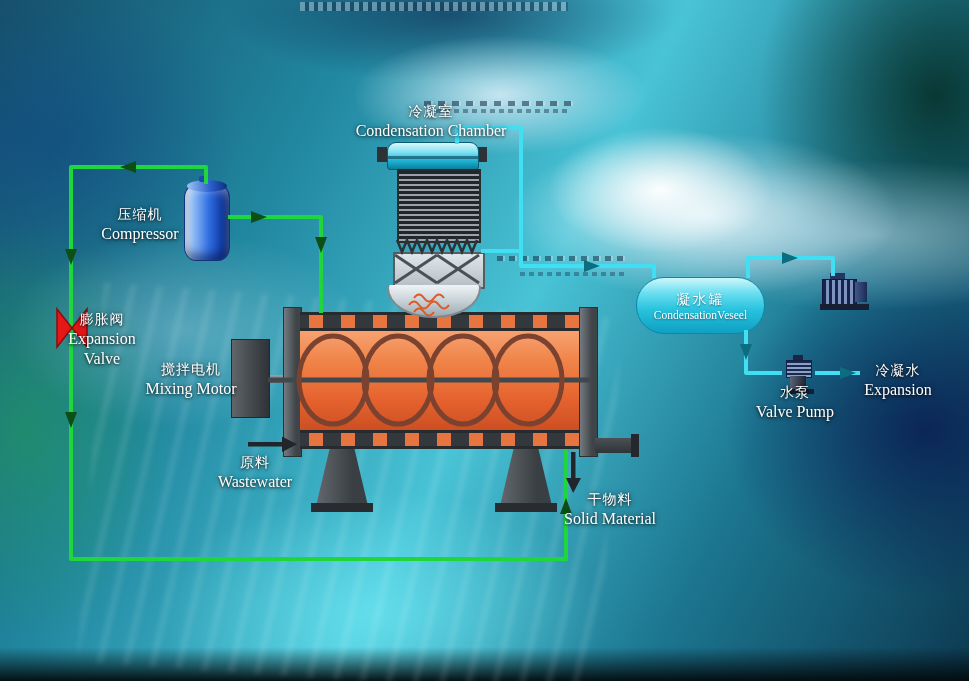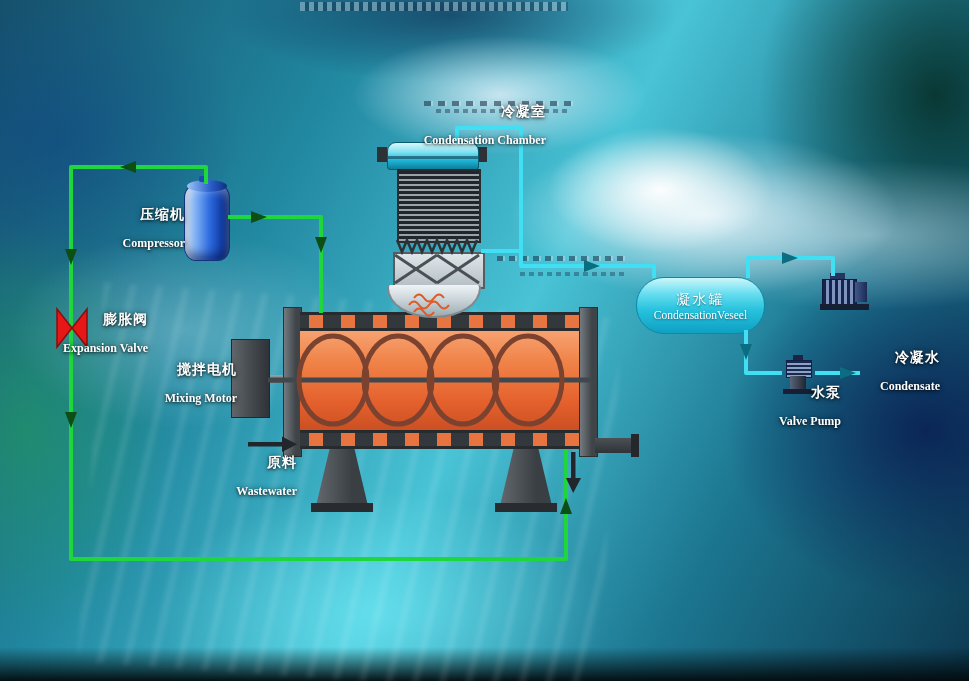--- a/index.html
+++ b/index.html
@@ -89,32 +89,32 @@
   .vp-base{left:0;top:32px;width:49px;height:6px;background:#161f33;}
   .water-pump{left:780px;top:355px;width:36px;height:40px;}
   .wp-cap{left:13px;top:0;width:10px;height:5px;background:#1b2540;}
   .wp-head{left:6px;top:5px;width:24px;height:16px;border:1px solid #12204a;
     background:repeating-linear-gradient(180deg,#18284e 0 2px,#8ba1c6 2px 4px);}
   .wp-body{left:10px;top:21px;width:16px;height:13px;background:linear-gradient(90deg,#5a6478,#1e2433);}
   .wp-base{left:3px;top:34px;width:31px;height:5px;background:#161f33;}
 
   .svg-layer{position:absolute;left:0;top:0;z-index:20;}
 
-  .label{position:absolute;z-index:30;text-align:right;color:#fff;
-    text-shadow:0 1px 3px rgba(0,0,0,.8),0 0 6px rgba(0,0,0,.45);font-weight:bold;}
+  .label{position:absolute;z-index:30;text-align:center;color:#fff;
+    text-shadow:0 1px 3px rgba(0,0,0,.8),0 0 6px rgba(0,0,0,.45);}
   .label .zh{display:block;font-size:14px;letter-spacing:1px;line-height:1.3;}
-  .label .en{display:block;font-size:12px;line-height:1.25;margin-top:12px;}
+  .label .en{display:block;font-size:16px;line-height:1.25;}
   #lbl-chamber{left:316px;top:103px;width:230px;}
   #lbl-compressor{left:95px;top:206px;width:90px;}
   #lbl-valve{left:56px;top:311px;width:92px;}
   #lbl-motor{left:145px;top:361px;width:92px;}
   #lbl-wastewater{left:213px;top:454px;width:84px;}
   #lbl-crystallizer{left:388px;top:472px;width:92px;}
   #lbl-solid{left:562px;top:491px;width:96px;}
-  #lbl-condensate{left:856px;top:349px;width:84px;}
+  #lbl-condensate{left:856px;top:362px;width:84px;}
   #lbl-vacuum{left:799px;top:316px;width:92px;}
   #lbl-water{left:749px;top:384px;width:92px;}
 </style>
 </head>
 <body>
 
 <div class="canvas">
 
   <div class="rays"></div>
   <div class="glitch" id="g5"></div>
@@ -239,22 +239,26 @@
     <span class="en">Compressor</span>
   </div>
   <div class="label" id="lbl-motor">
     <span class="zh">搅拌电机</span>
     <span class="en">Mixing Motor</span>
   </div>
   <div class="label" id="lbl-wastewater">
     <span class="zh">原料</span>
     <span class="en">Wastewater</span>
   </div>
+  <div class="label" id="lbl-solid">
+    <span class="zh">干物料</span>
+    <span class="en">Solid Material</span>
+  </div>
   <div class="label" id="lbl-water">
     <span class="zh">水泵</span>
     <span class="en">Valve Pump</span>
   </div>
   <div class="label" id="lbl-condensate">
     <span class="zh">冷凝水</span>
-    <span class="en">Condensate</span>
+    <span class="en">Expansion</span>
   </div>
 
 </div>
 
 </body></html>

